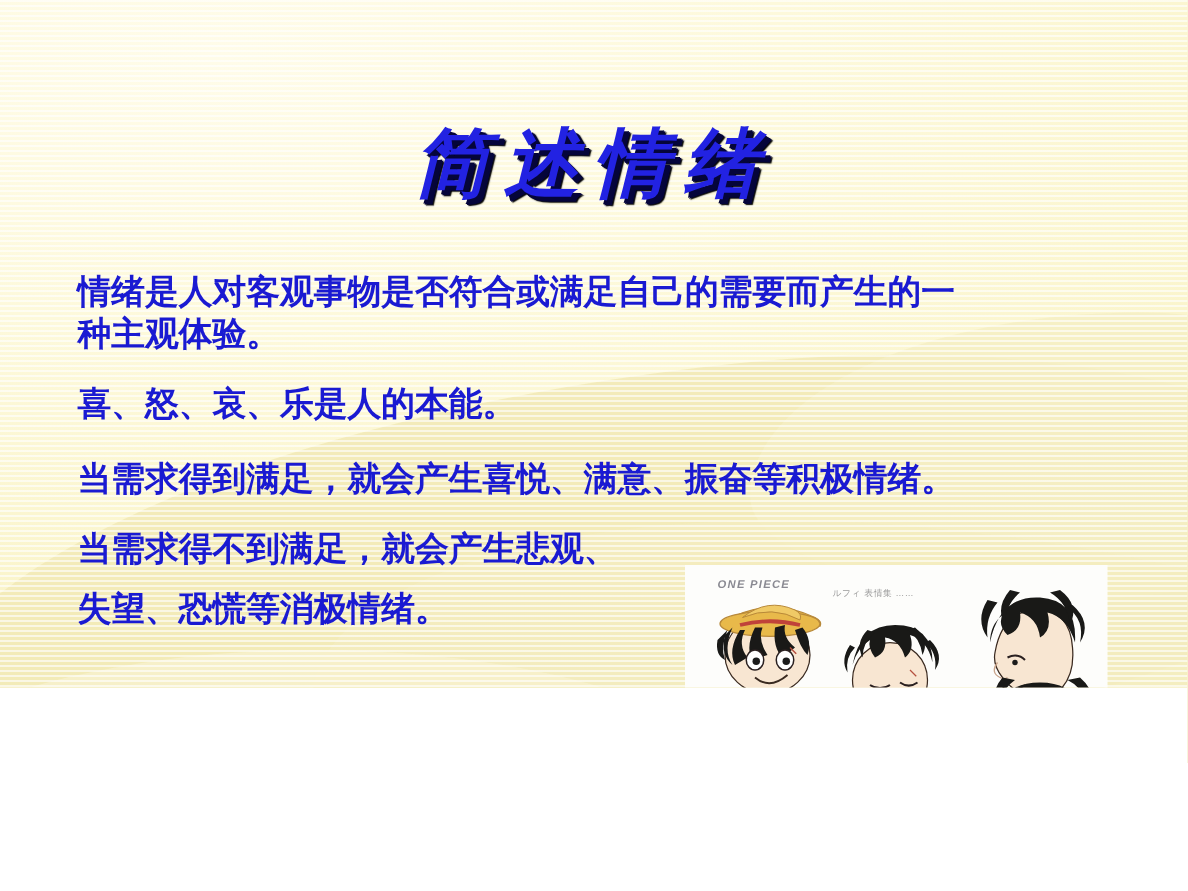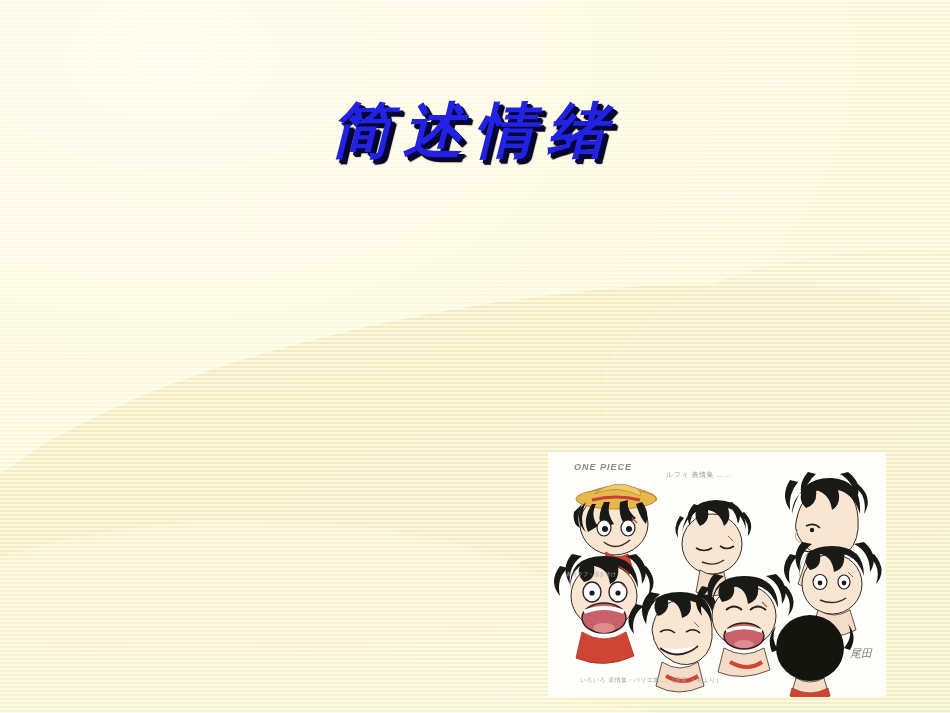--- a/index.html
+++ b/index.html
@@ -11,21 +11,21 @@
     width: 950px;
     height: 713px;
     overflow: hidden;
     font-family: "Liberation Serif", "DejaVu Serif", serif;
   }
 
   
   .slide {
     position: relative;
     width: 950px;
-    height: 713px;
+    height: 550px;
     overflow: hidden;
     background-color: #fbf6cf;
   }
 
   
   .bg-wash {
     position: absolute;
     inset: 0;
     background:
       radial-gradient(115% 95% at 18% 8%, #fffce9 0%, #fdf9db 42%, #f9f3c6 100%);
@@ -197,20 +197,27 @@
 
   <div class="bg-wash"></div>
   <div class="bg-blob blob-a"></div>
   <div class="bg-blob blob-d"></div>
   <div class="bg-blob blob-b"></div>
   <div class="bg-blob blob-c"></div>
   <div class="bg-stripes"></div>
 
   <div class="title">简述情绪</div>
 
+  <div class="body-text">
+    <p class="para p1">情绪是人对客观事物是否符合或满足自己的需要而产生的一种主观体验。</p>
+    <p class="para p2">喜、怒、哀、乐是人的本能。</p>
+    <p class="para p3">当需求得到满足，就会产生喜悦、满意、振奋等积极情绪。</p>
+    <p class="para p4">当需求得不到满足，就会产生悲观、</p>
+    <p class="para p5">失望、恐慌等消极情绪。</p>
+  </div>
 
   <div class="picture">
     <svg class="pic-svg" viewBox="0 0 338 245" preserveAspectRatio="none">
       <defs>
         <g id="hairTuft"></g>
       </defs>
 
       <g>
         <ellipse cx="66" cy="72" rx="34" ry="31" fill="#f8e6d2" stroke="#3a2a20" stroke-width="1"></ellipse>
 

